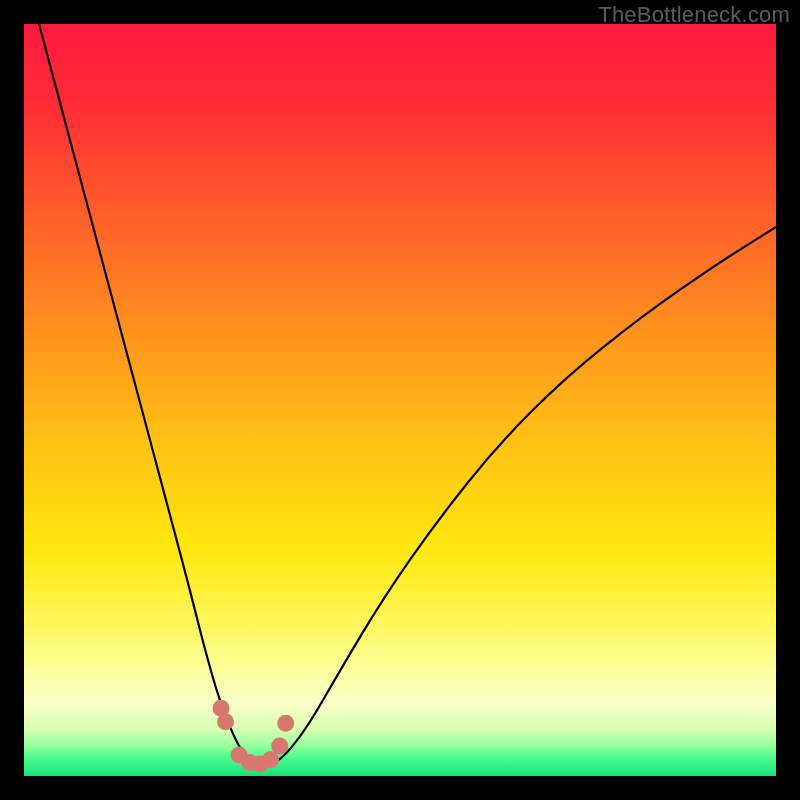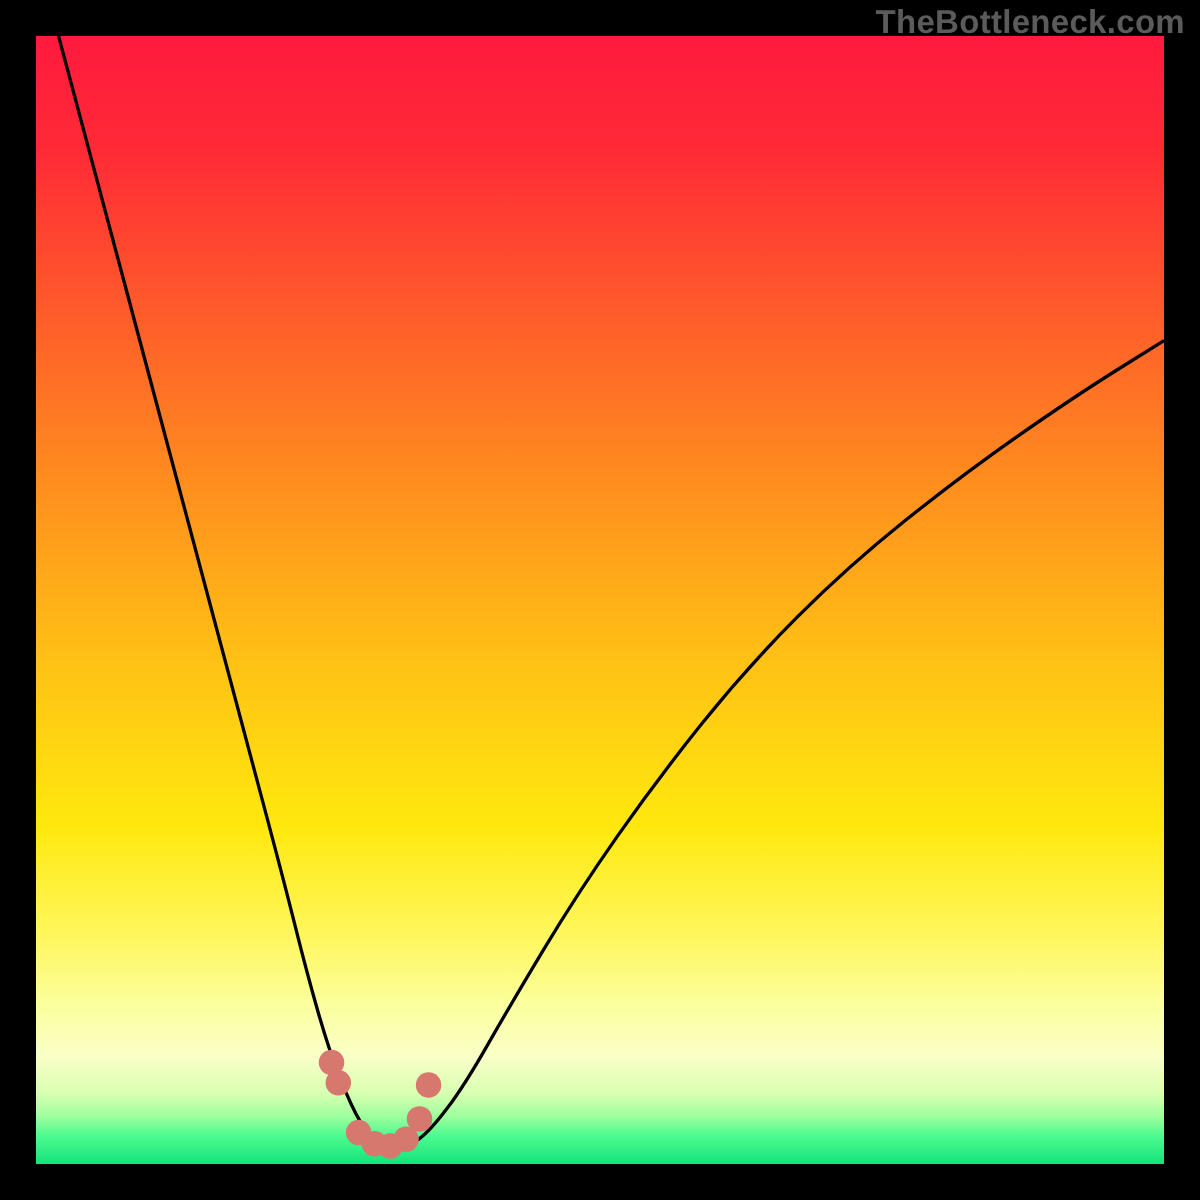--- a/index.html
+++ b/index.html
@@ -24,21 +24,21 @@
     top: 0;
     width: 752px;
     height: 752px;
   }
   .watermark {
     position: absolute;
     top: 2px;
     right: 10px;
     font-family: Arial, Helvetica, sans-serif;
     font-size: 22px;
-    font-weight: 700;
+    font-weight: 400;
     color: #5b5b5b;
     letter-spacing: 0.2px;
     user-select: none;
   }
 </style>
 </head>
 <body>
 
 <div class="frame">
   <svg class="plot-area" viewBox="0 0 752 752" preserveAspectRatio="none">

